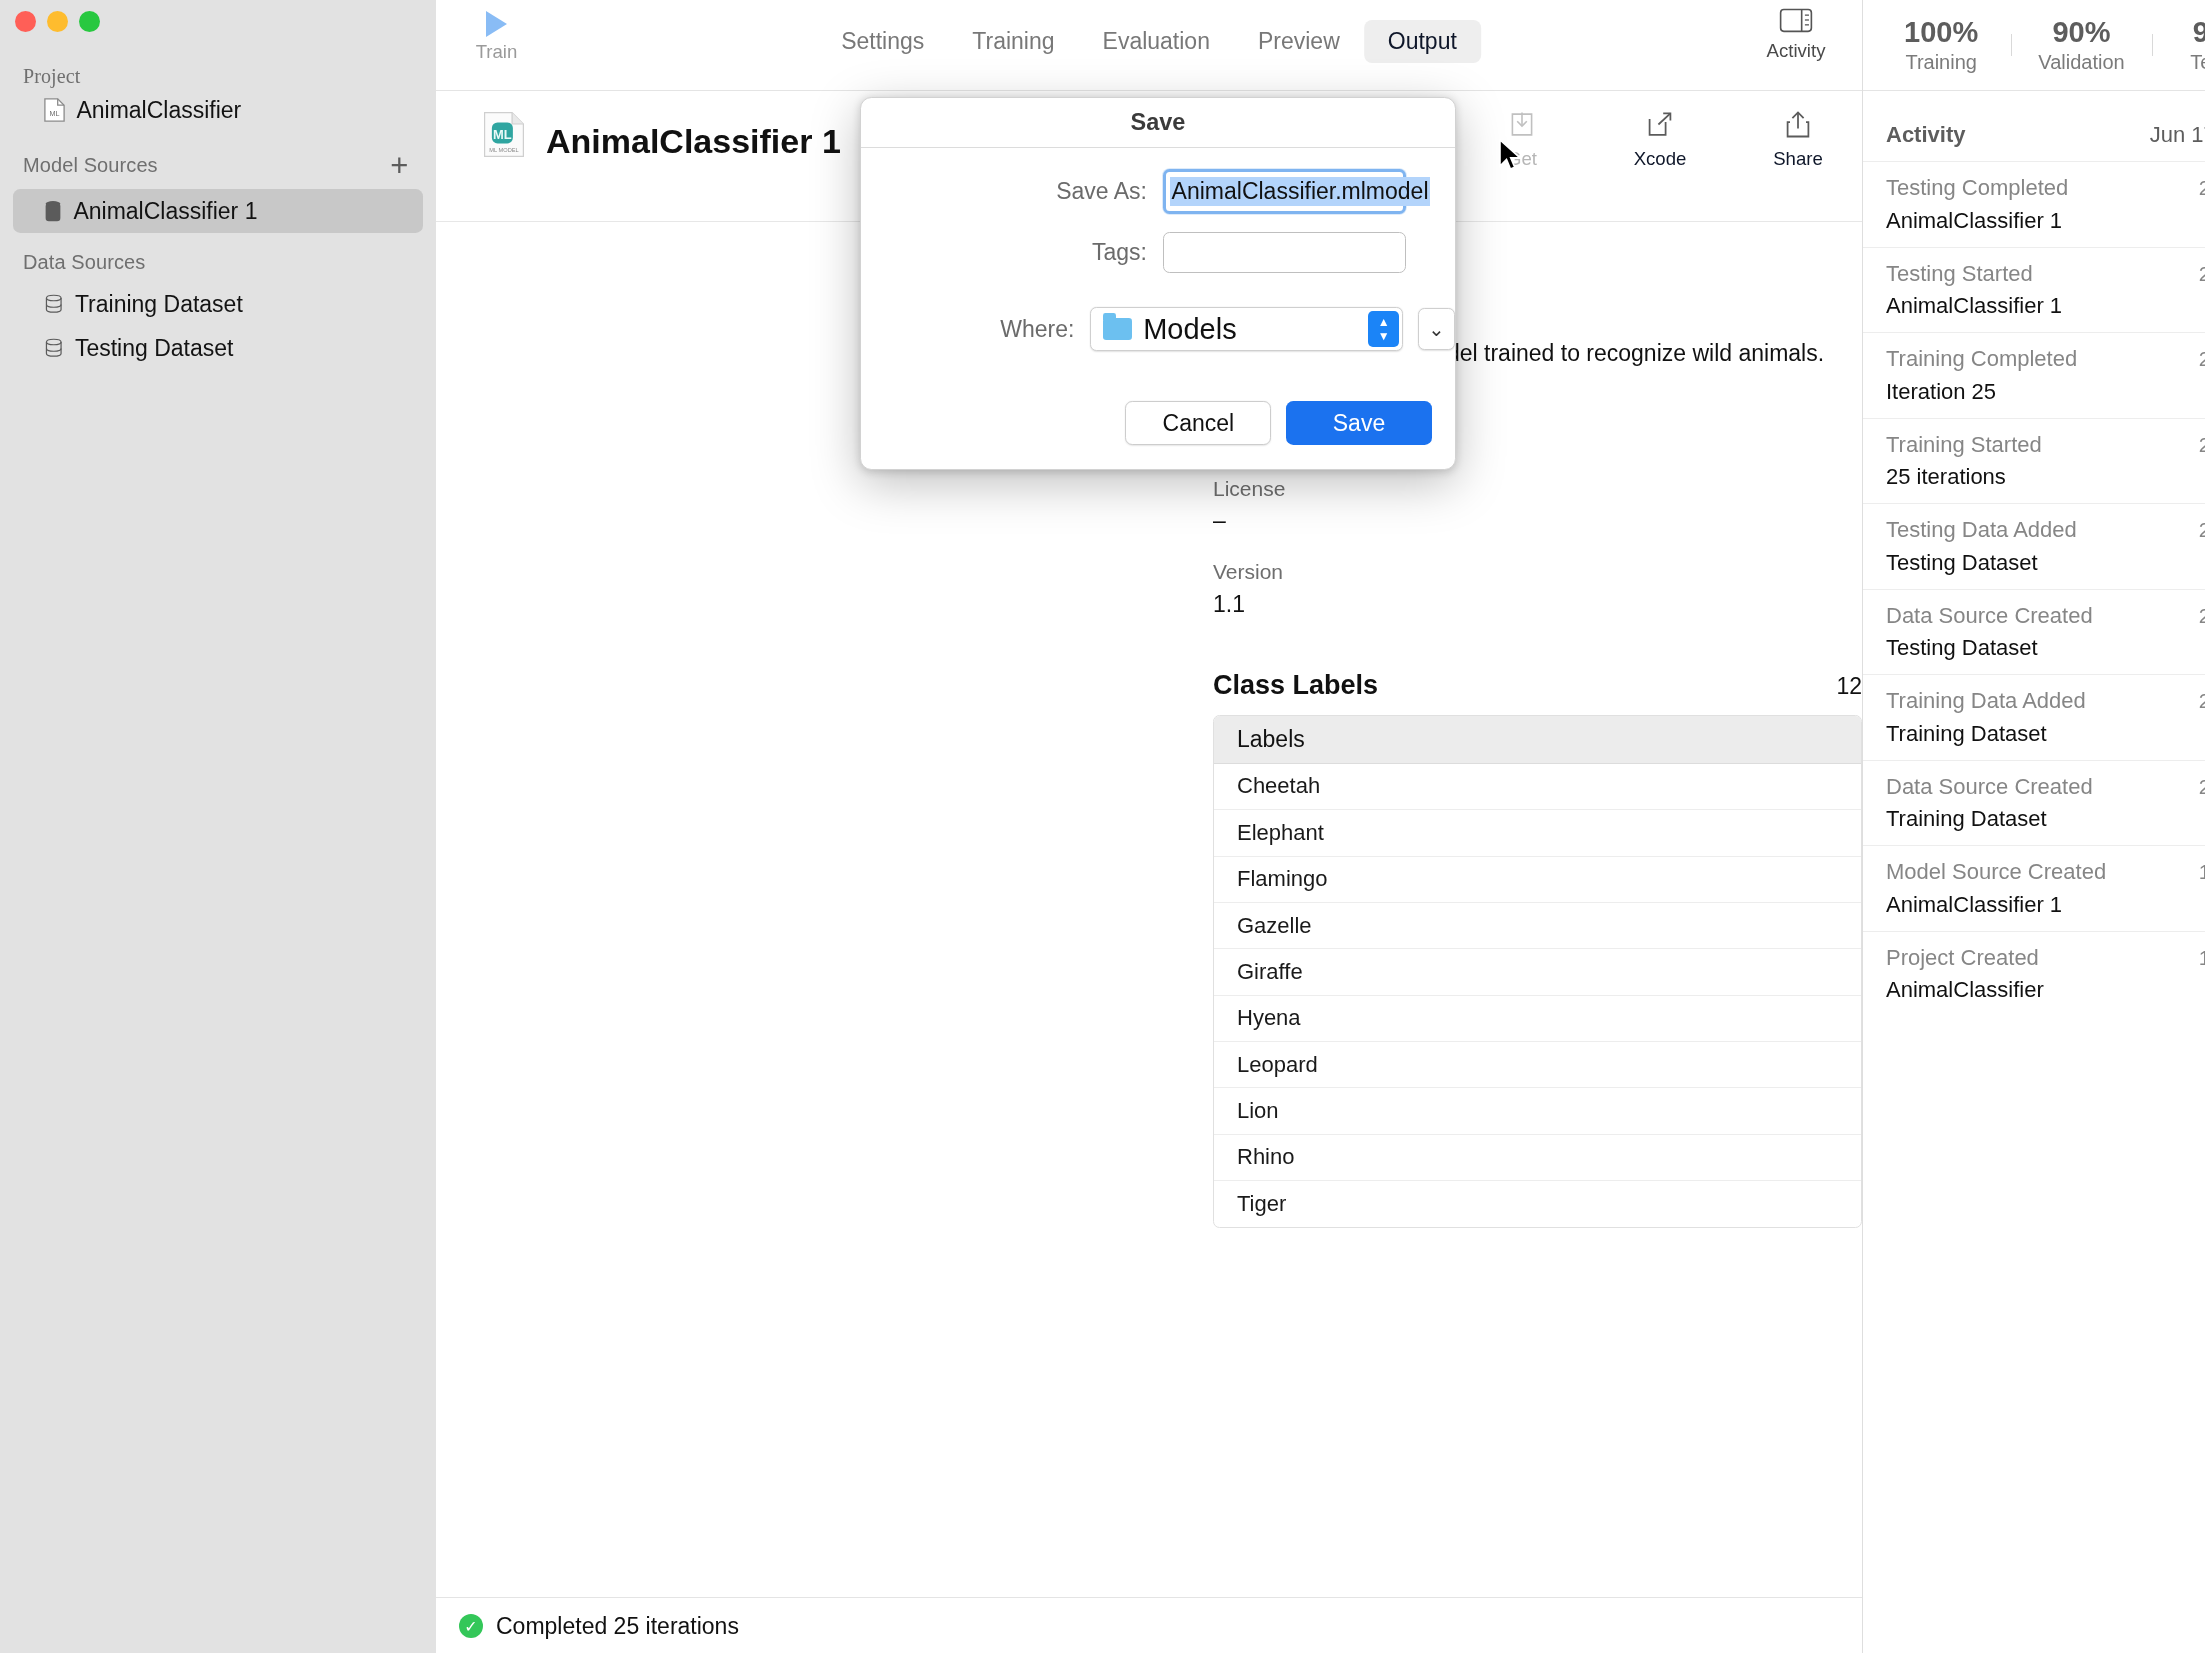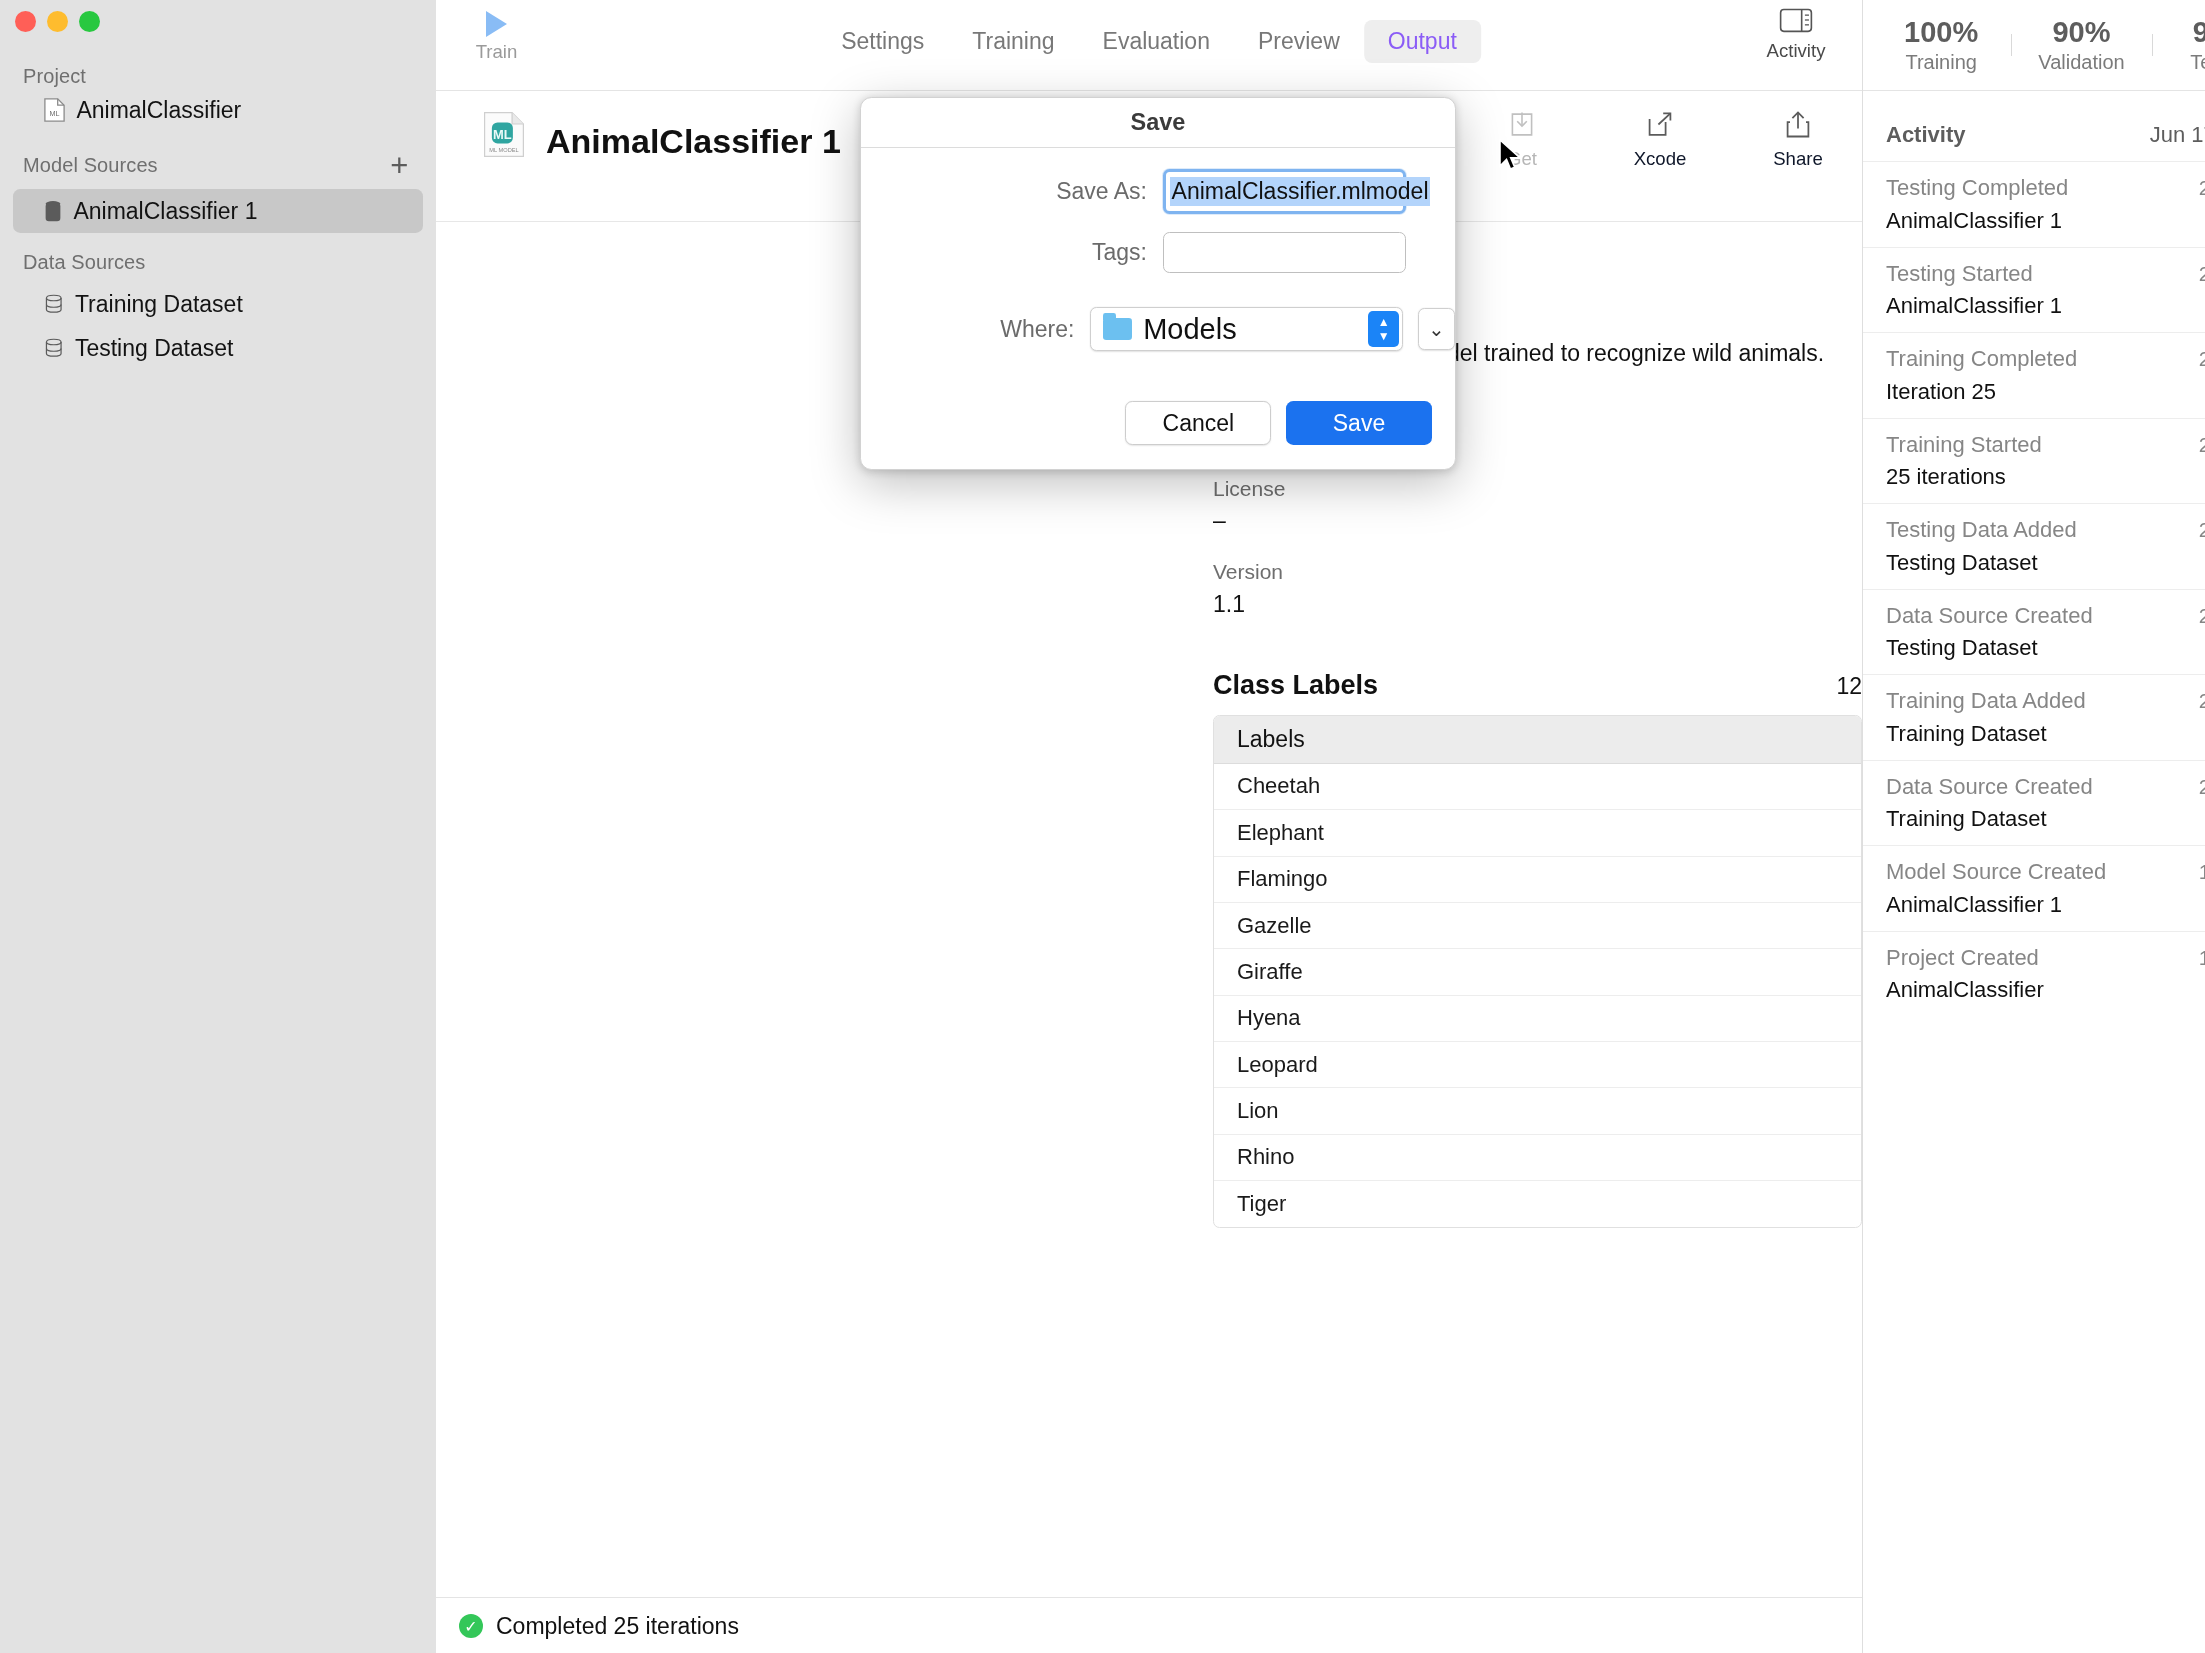--- a/index.html
+++ b/index.html
@@ -22,21 +22,21 @@
   .traffic { position: absolute; top: 11.4px; left: 14.6px; display: flex; gap: 11.4px; }
   .dot { width: 21px; height: 21px; border-radius: 50%; }
   .dot.red { background: #ff5f57; }
   .dot.yellow { background: #febc2e; }
   .dot.green { background: #28c840; }
 
   .sb-section-title {
     font-size: 20px; color: #6f6f6f; letter-spacing: 0.1px;
     padding: 0 0 0 23px;
   }
-  .sb-project-title { margin-top: 65px; }
+  .sb-project-title { margin-top: 65px; font-family: Liberation Serif, serif; }
   .sb-row {
     display: flex; align-items: center; gap: 11.4px;
     height: 44px; margin: 0 13px; padding-left: 31px;
     border-radius: 7.3px; font-size: 23px; color: #131313;
   }
   .sb-row.selected { background: #c8c8c8; }
   .sb-group { margin-top: 18px; }
   .sb-head {
     display: flex; align-items: center; justify-content: space-between;
     padding-right: 27.6px; margin-bottom: 8px;
@@ -65,21 +65,21 @@
   .train-lbl { font-size: 18.6px; color: #9a9a9a; }
 
   .tabs {
     position: absolute; left: 50%; top: 19.5px; transform: translateX(-50%);
     display: flex; align-items: center; gap: 0;
   }
   .tab {
     font-size: 23px; color: #787878; padding: 8px 24px;
     border-radius: 8px; white-space: nowrap;
   }
-  .tab.active { background: #eeeeee; color: #8b5cf6; text-align: center; }
+  .tab.active { background: #eeeeee; color: #0f172a; text-align: center; }
 
   .activity-btn {
     position: absolute; right: 18px; top: 6.5px; width: 96px; text-align: center;
   }
   .activity-lbl { font-size: 18.6px; color: #4a4a4a; margin-top: 3.2px; }
 
   
   .modelhead {
     position: relative; height: 130px; padding: 19.5px 0 0 47px;
     display: flex; align-items: flex-start; gap: 21px;

